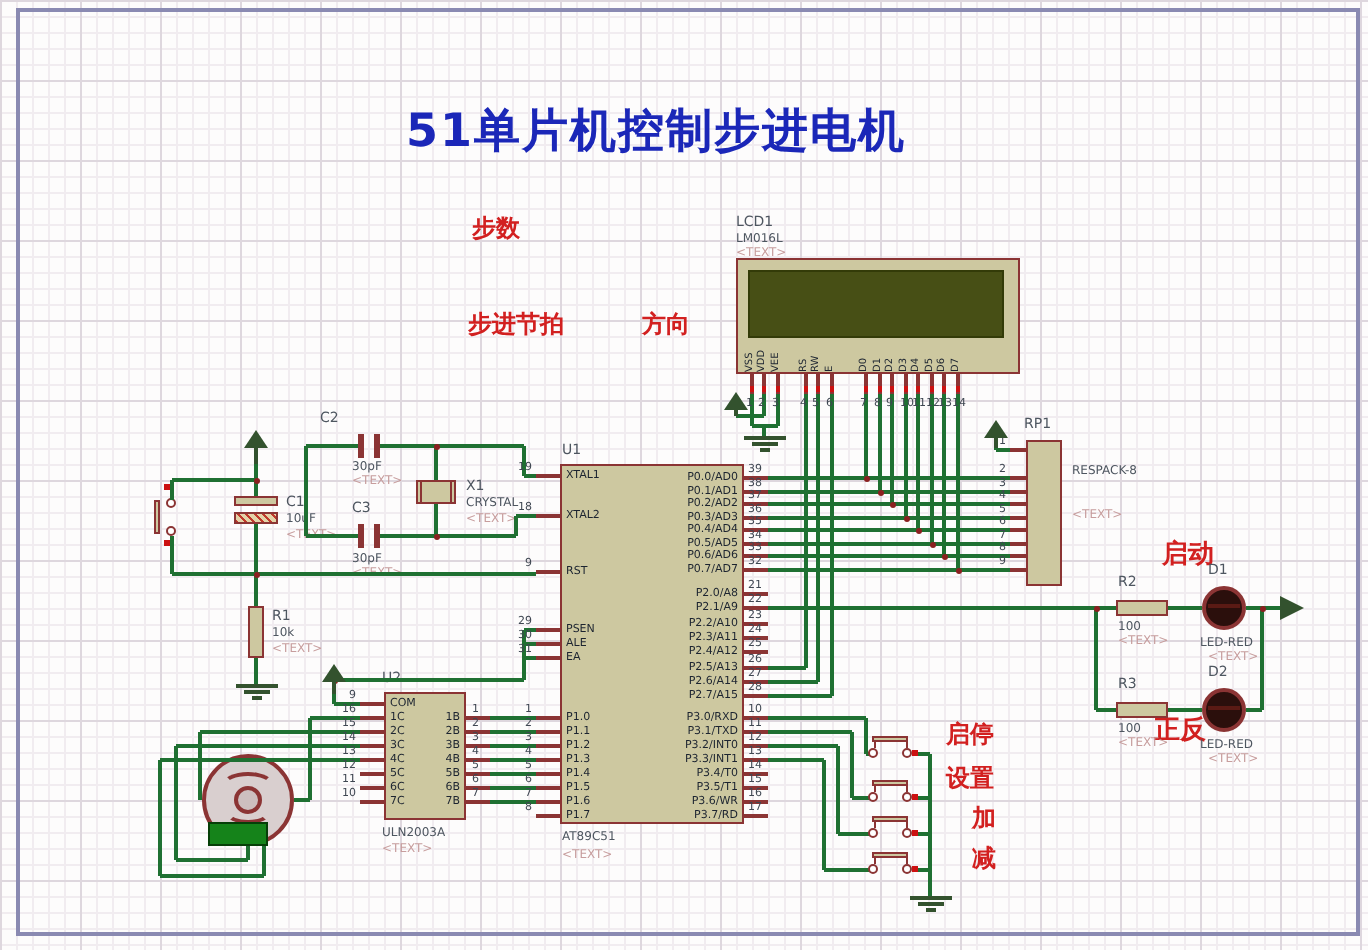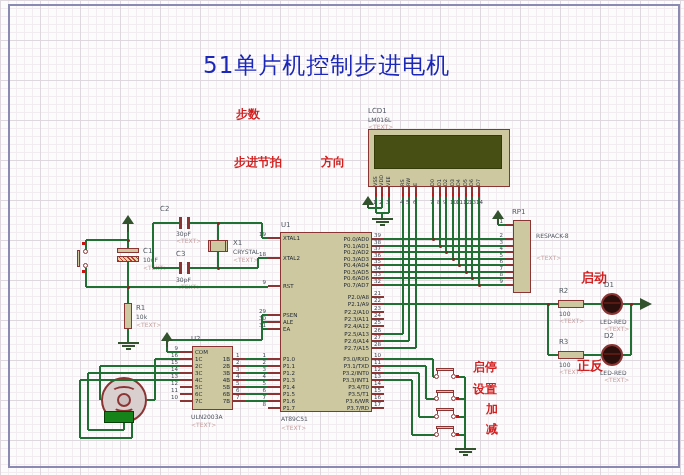--- a/index.html
+++ b/index.html
@@ -17,21 +17,21 @@
   .stub{background:#8b3434;}
   .dot{width:3px;height:3px;background:#8b2020;border-radius:50%;}
   .rdot{width:3px;height:3px;background:#cc1111;}
   .tick{width:2px;height:3px;background:#cc1111;}
   .comp{background:#cdc8a0;border:1px solid #8b3434;box-sizing:border-box;}
   .lbl{font-size:7px;color:#4e5660;white-space:nowrap;line-height:8px;}
   .val{font-size:6px;color:#4e5660;white-space:nowrap;line-height:7px;}
   .ph{font-size:6px;color:#c79d9d;white-space:nowrap;line-height:7px;}
   .red{font-size:12px;font-weight:bold;color:#d22020;white-space:nowrap;line-height:13px;}
   .redbig{font-size:13px;font-weight:bold;color:#d22020;white-space:nowrap;line-height:14px;}
-  .title{font-size:23px;font-weight:normal;color:#1b27b8;white-space:nowrap;letter-spacing:1px;}
+  .title{font-size:23px;font-weight:bold;color:#1b27b8;white-space:nowrap;letter-spacing:1px;}
   .pnum{font-size:5.5px;color:#3f4752;line-height:6px;white-space:nowrap;}
   .pname{font-size:5.5px;color:#1c2430;line-height:6px;white-space:nowrap;}
   .vt{writing-mode:vertical-rl;transform:rotate(180deg);font-size:5px;color:#1c2430;line-height:6px;}
   .circ{box-sizing:border-box;border:1px solid #8b3434;background:#fff;border-radius:50%;}
   .screen{background:#474f15;border:1px solid #333b08;box-sizing:border-box;}
   .led{box-sizing:border-box;width:22px;height:22px;border-radius:50%;border:2px solid #8b3434;background:#2b0f0c;}
   .triu{width:0;height:0;border-left:6px solid transparent;border-right:6px solid transparent;border-bottom:9px solid #33522e;}
   .trir{width:0;height:0;border-top:6px solid transparent;border-bottom:6px solid transparent;border-left:12px solid #33522e;}
   .gbar{background:#33522e;}
   .hatch{background:repeating-linear-gradient(45deg,#c0392b 0 1px,#e3d3a8 1px 3px);border:1px solid #8b3434;box-sizing:border-box;}

